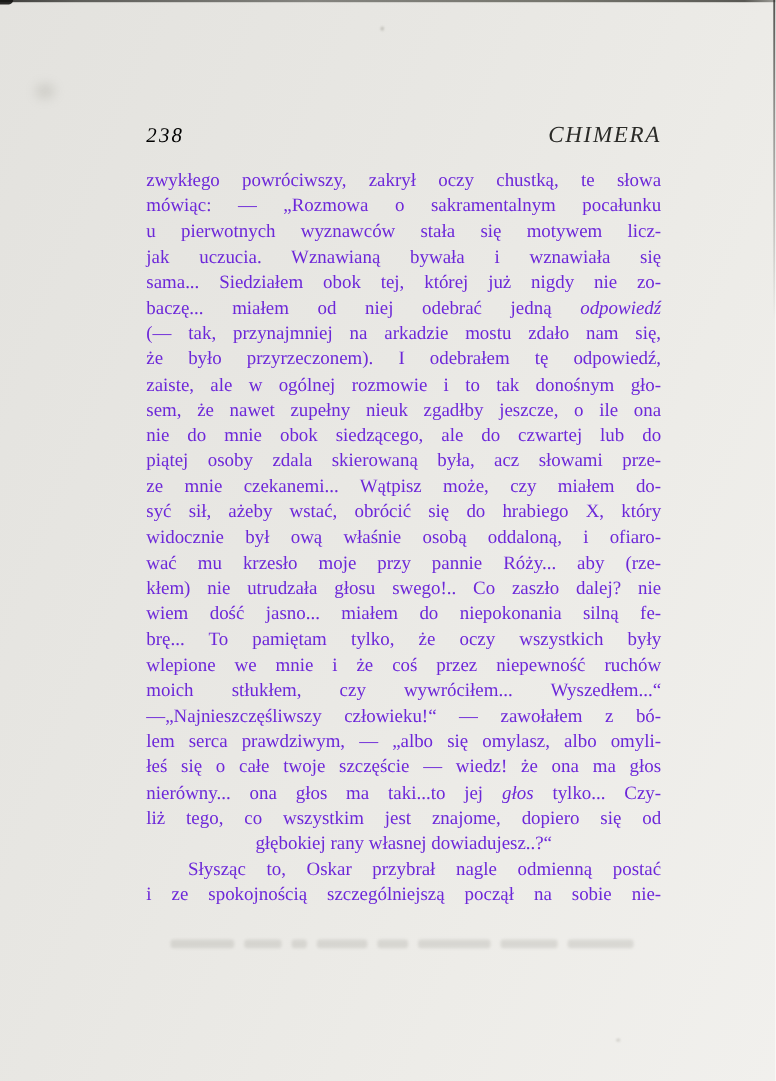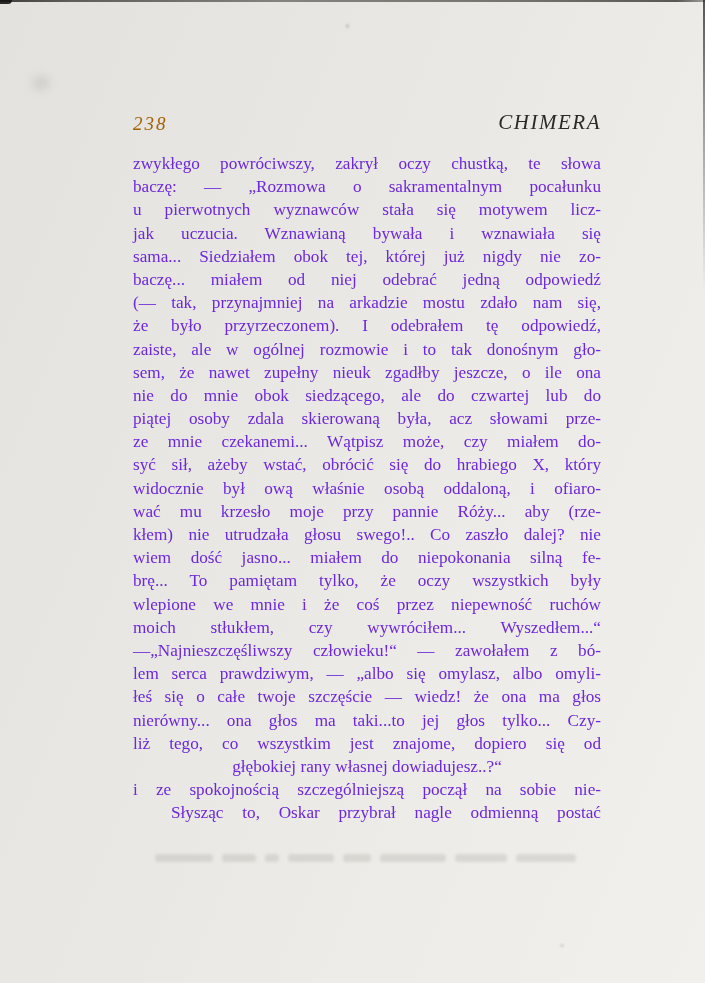--- a/index.html
+++ b/index.html
@@ -15,31 +15,31 @@
     opacity:.8;}
   .edge-corner{position:absolute;top:0;left:0;width:12px;height:4px;background:#151513;border-radius:0 0 4px 0;opacity:.9;}
   .edge-right{position:absolute;top:0;right:0;width:2px;height:290px;
     background:linear-gradient(180deg,rgba(35,35,32,.75) 0%,rgba(35,35,32,.45) 35%,rgba(35,35,32,0) 100%);}
   .smudge{position:absolute;border-radius:50%;background:#9a988f;filter:blur(5px);}
   .smudge-a{left:32px;top:76px;width:18px;height:14px;opacity:.28;}
   .smudge-b{left:346px;top:24px;width:3px;height:4px;filter:blur(1px);opacity:.5;}
   .smudge-c{left:560px;top:944px;width:4px;height:3px;filter:blur(1px);opacity:.35;}
 
   .header{position:absolute;top:110px;left:133px;width:468px;height:28px;color:#2c2c2a;}
-  .page-number{position:absolute;left:0;top:3px;font-style:italic;font-size:19px;letter-spacing:2px;color:#a16207;}
+  .page-number{position:absolute;left:0;top:3px;font-style:italic;font-size:19px;letter-spacing:2px;color:#000000;}
   .journal-title{position:absolute;right:0;top:0;font-style:italic;font-size:21px;letter-spacing:1.5px;color:#2a2a27;margin-left:27px;}
 
   .text-block{
     position:absolute;left:133px;top:152px;width:468px;
     font-size:17.2px;line-height:23.2px;color:#6d28d9;
   }
   .line{height:23.2px;white-space:normal;text-align:center;}
   .line.just{text-align:justify;text-align-last:justify;}
   .line.indent{text-indent:38px;}
-  .it{}
+  .it{font-style:italic;}
 
   
   .ghost-line{position:absolute;left:155px;top:851px;width:436px;height:13px;
     display:flex;gap:9px;align-items:center;filter:blur(1.6px);opacity:.30;}
   .ghost-word{height:8px;background:#a8a7a0;border-radius:3px;}
 </style>
 </head>
 <body>
 
 <div class="page">
@@ -51,21 +51,21 @@
   <div class="smudge smudge-b"></div>
   <div class="smudge smudge-c"></div>
 
   <div class="header">
     <span class="page-number">238</span>
     <span class="journal-title">CHIMERA</span>
   </div>
 
   <div class="text-block">
       <div class="line just"><span>zwykłego powróciwszy, zakrył oczy chustką, te słowa</span></div>
-      <div class="line just"><span>baczę: — „Rozmowa o sakramentalnym pocałunku</span></div>
+      <div class="line just"><span>mówiąc: — „Rozmowa o sakramentalnym pocałunku</span></div>
       <div class="line just"><span>u pierwotnych wyznawców stała się motywem licz-</span></div>
       <div class="line just"><span>jak uczucia.  Wznawianą bywała i wznawiała się</span></div>
       <div class="line just"><span>sama...  Siedziałem obok tej, której już nigdy nie zo-</span></div>
       <div class="line just"><span>baczę... miałem od niej odebrać jedną </span><span class="it">odpowiedź</span></div>
       <div class="line just"><span>(— tak, przynajmniej na arkadzie mostu zdało nam się,</span></div>
       <div class="line just"><span>że było przyrzeczonem).  I odebrałem tę odpowiedź,</span></div>
       <div class="line just"><span>zaiste, ale w ogólnej rozmowie i to tak donośnym gło-</span></div>
       <div class="line just"><span>sem, że nawet zupełny nieuk zgadłby jeszcze, o ile ona</span></div>
       <div class="line just"><span>nie do mnie obok siedzącego, ale do czwartej lub do</span></div>
       <div class="line just"><span>piątej osoby zdala skierowaną była, acz słowami prze-</span></div>
@@ -77,22 +77,22 @@
       <div class="line just"><span>wiem dość jasno... miałem do niepokonania silną fe-</span></div>
       <div class="line just"><span>brę... To pamiętam tylko, że oczy wszystkich były</span></div>
       <div class="line just"><span>wlepione we mnie i że coś przez niepewność ruchów</span></div>
       <div class="line just"><span>moich stłukłem, czy wywróciłem...  Wyszedłem...“</span></div>
       <div class="line just"><span>—„Najnieszczęśliwszy człowieku!“ — zawołałem z bó-</span></div>
       <div class="line just"><span>lem serca prawdziwym, — „albo się omylasz, albo omyli-</span></div>
       <div class="line just"><span>łeś się o całe twoje szczęście — wiedz!  że ona ma głos</span></div>
       <div class="line just"><span>nierówny... ona głos ma taki...to jej </span><span class="it">głos</span><span> tylko... Czy-</span></div>
       <div class="line just"><span>liż tego, co wszystkim jest znajome, dopiero się od</span></div>
       <div class="line"><span>głębokiej rany własnej dowiadujesz..?“</span></div>
+      <div class="line just indent"><span>Słysząc to, Oskar przybrał nagle odmienną postać</span></div>
       <div class="line just"><span>i ze spokojnością szczególniejszą począł na sobie nie-</span></div>
-      <div class="line just indent"><span>Słysząc to, Oskar przybrał nagle odmienną postać</span></div>
     </div>
 
   <div class="ghost-line">
     <span class="ghost-word" style="width:58px"></span>
     <span class="ghost-word" style="width:34px"></span>
     <span class="ghost-word" style="width:14px"></span>
     <span class="ghost-word" style="width:46px"></span>
     <span class="ghost-word" style="width:28px"></span>
     <span class="ghost-word" style="width:66px"></span>
     <span class="ghost-word" style="width:52px"></span>

